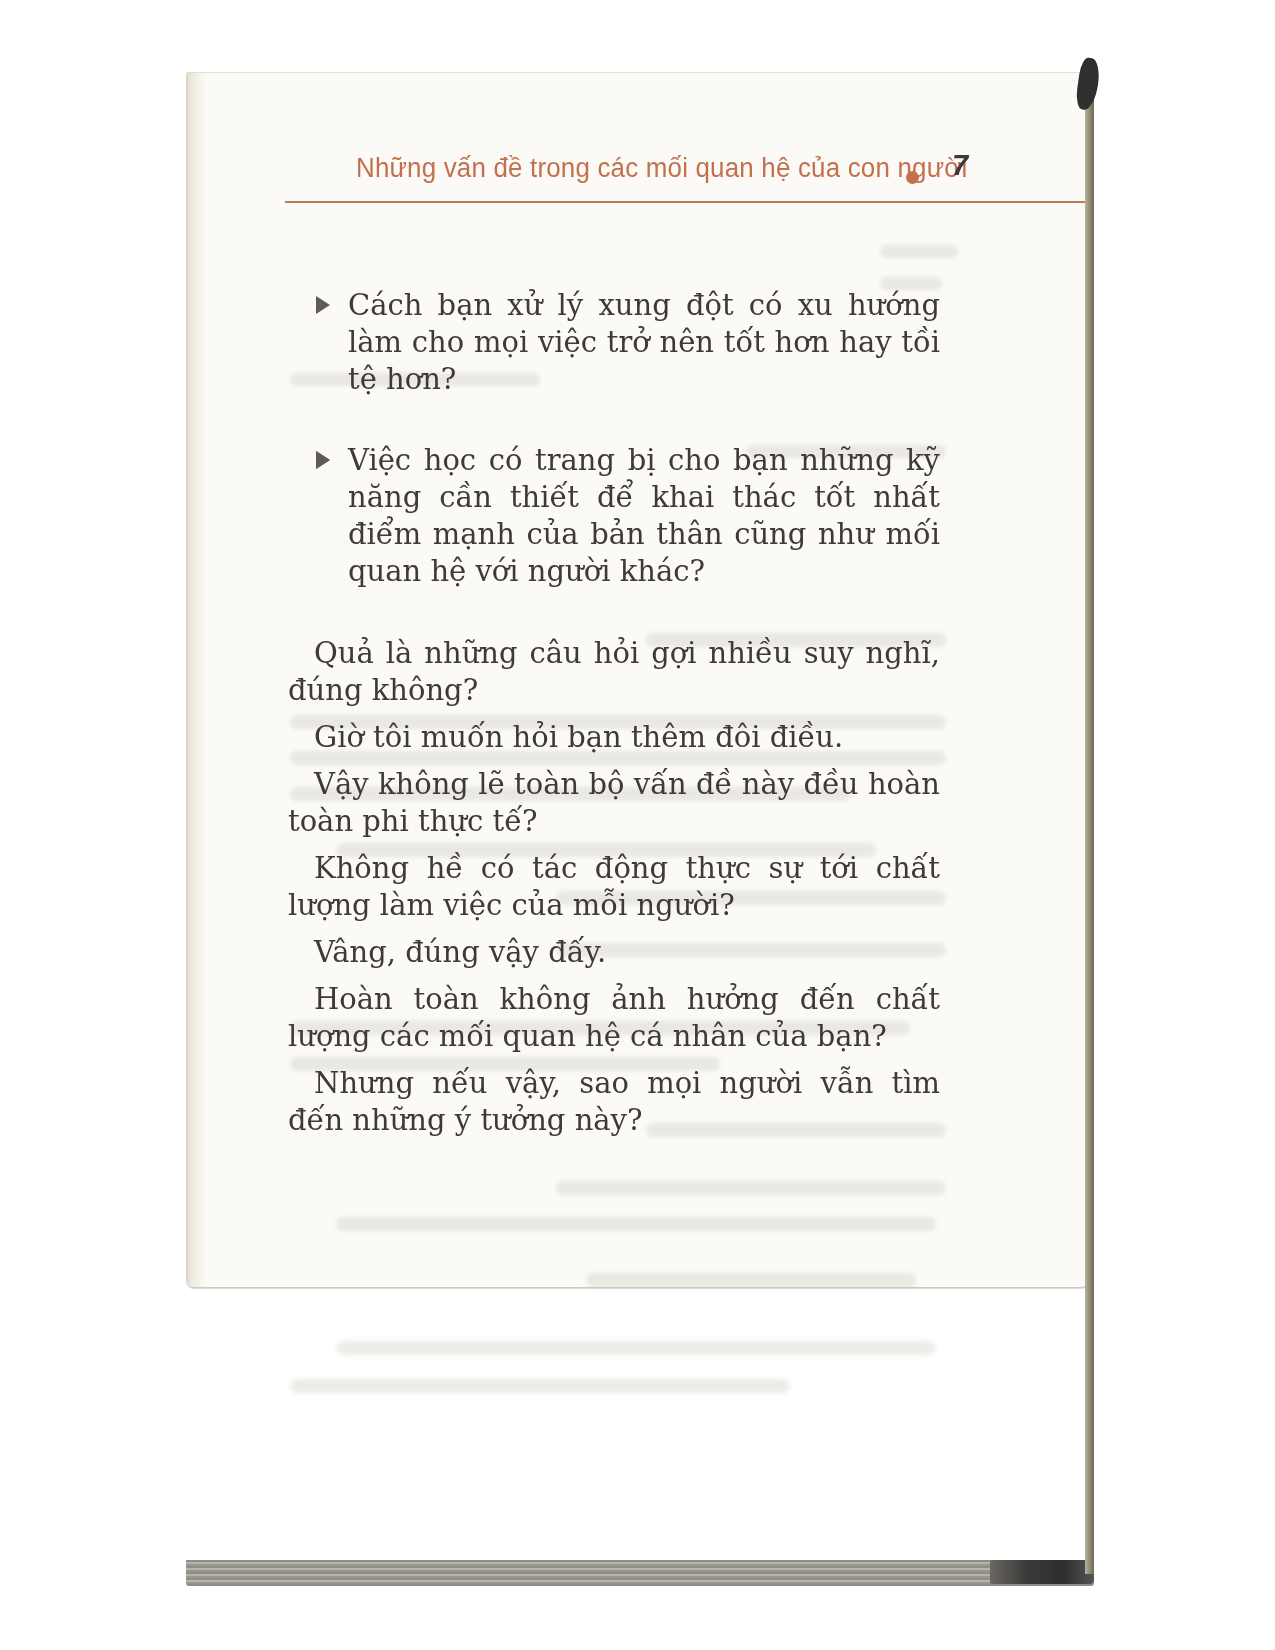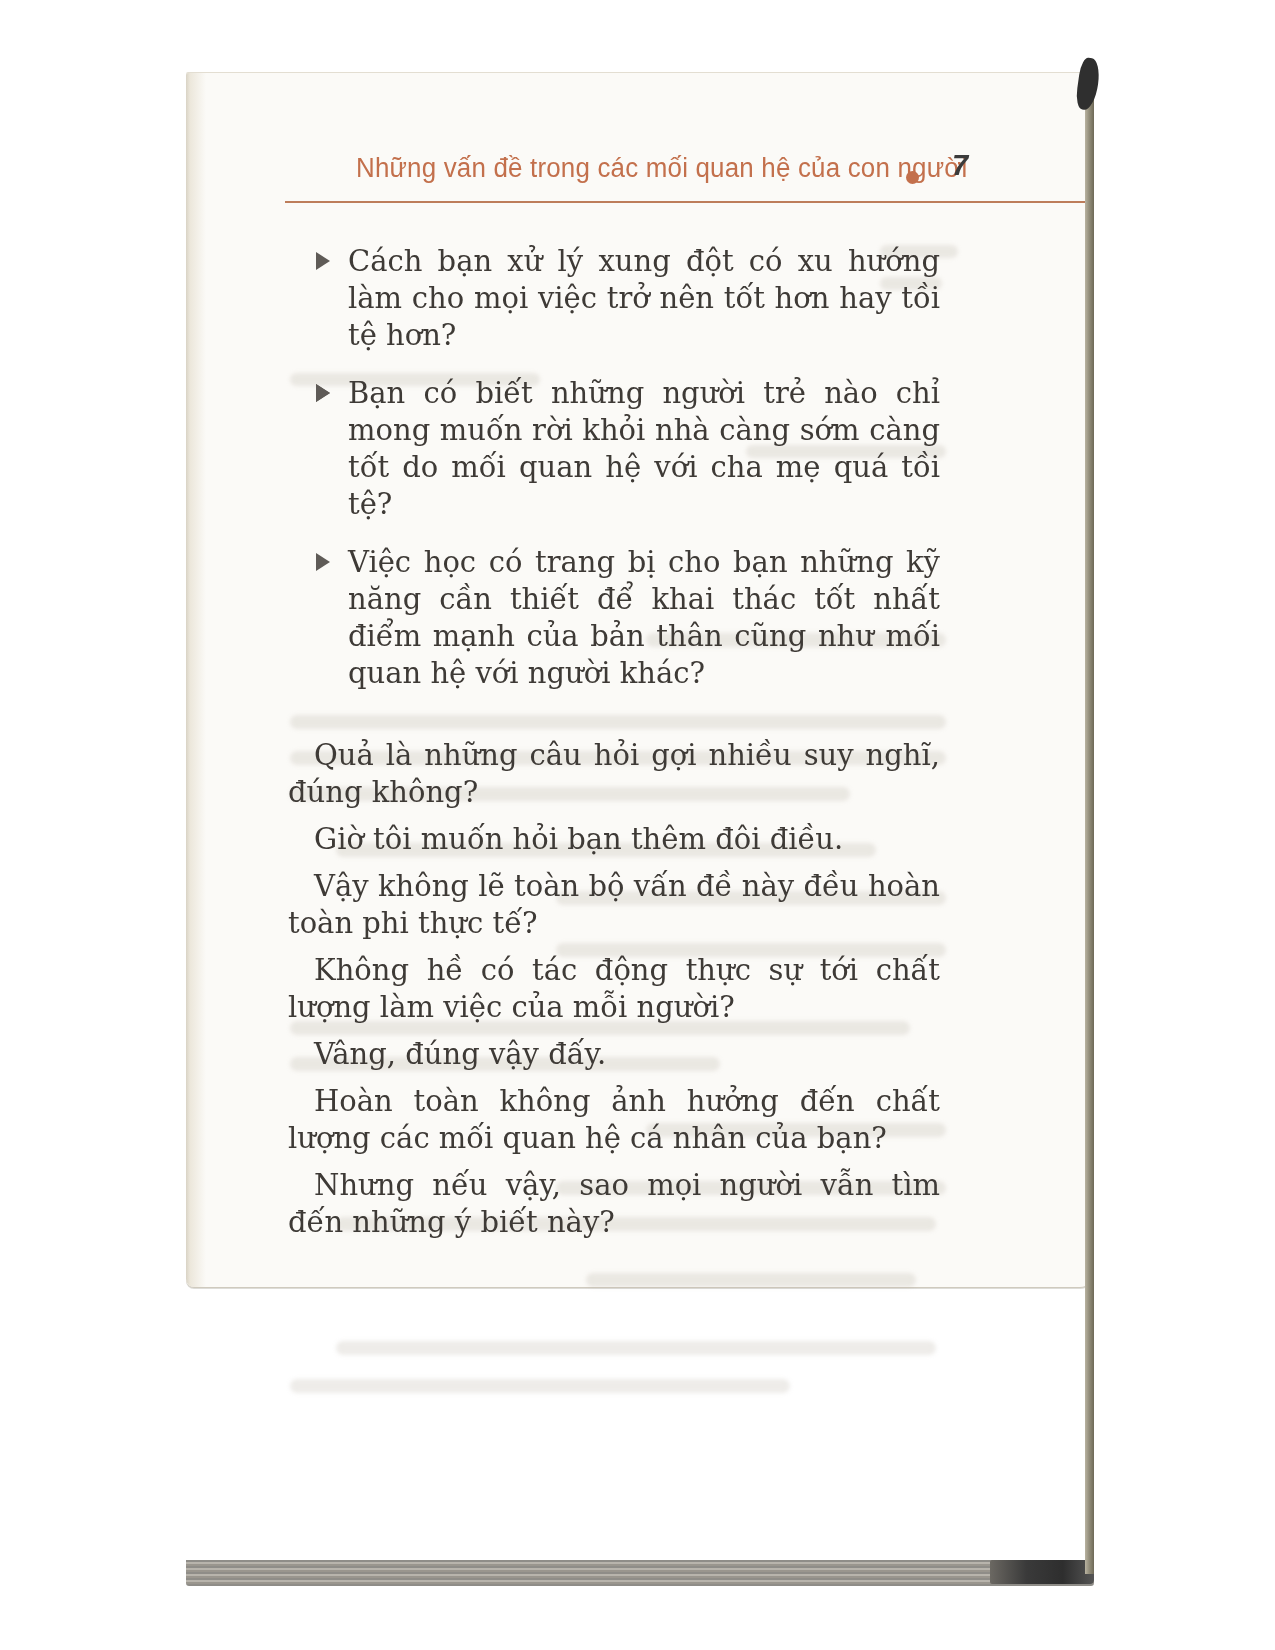--- a/index.html
+++ b/index.html
@@ -83,20 +83,21 @@
     position:absolute;left:102px;top:170px;width:652px;
     color:var(--body_text);
     font-size:29px;line-height:37px;
     text-align:justify;
   }
   .bullet-list{list-style:none;}
   .bullet-item{
     position:relative;
     padding-left:60px;
     margin-bottom:21px;
+    margin-top:44px;
   }
   .tri{
     position:absolute;left:28px;top:9px;
     width:0;height:0;
     border-left:14px solid var(--marker);
     border-top:9px solid transparent;
     border-bottom:9px solid transparent;
   }
   .para{
     text-indent:26px;
@@ -145,35 +146,31 @@
       <ul class="bullet-list">
         <li class="bullet-item">
           <span class="tri"></span>
           <span>Cách bạn xử lý xung đột có xu hướng làm cho mọi việc trở nên tốt hơn hay tồi tệ hơn?</span>
         </li>
         <li class="bullet-item">
           <span class="tri"></span>
         </li>
         <li class="bullet-item">
           <span class="tri"></span>
-          <span>Bạn có biết những người trẻ nào chỉ mong muốn rời khỏi nhà càng sớm càng tốt do mối quan hệ với cha mẹ quá tồi tệ?</span>
-        </li>
-        <li class="bullet-item">
-          <span class="tri"></span>
           <span>Việc học có trang bị cho bạn những kỹ năng cần thiết để khai thác tốt nhất điểm mạnh của bản thân cũng như mối quan hệ với người khác?</span>
         </li>
       </ul>
 
       <p class="para first">Quả là những câu hỏi gợi nhiều suy nghĩ, đúng không?</p>
       <p class="para">Giờ tôi muốn hỏi bạn thêm đôi điều.</p>
       <p class="para">Vậy không lẽ toàn bộ vấn đề này đều hoàn toàn phi thực tế?</p>
       <p class="para">Không hề có tác động thực sự tới chất lượng làm việc của mỗi người?</p>
       <p class="para">Vâng, đúng vậy đấy.</p>
       <p class="para">Hoàn toàn không ảnh hưởng đến chất lượng các mối quan hệ cá nhân của bạn?</p>
-      <p class="para">Nhưng nếu vậy, sao mọi người vẫn tìm đến những ý biết này?</p>
+      <p class="para">Nhưng nếu vậy, sao mọi người vẫn tìm đến những ý tưởng này?</p>
     </div>
 
   </div>
 
   <div class="spine"></div>
   <div class="spine-mark-top"></div>
 
 </div>
 
 </body></html>

